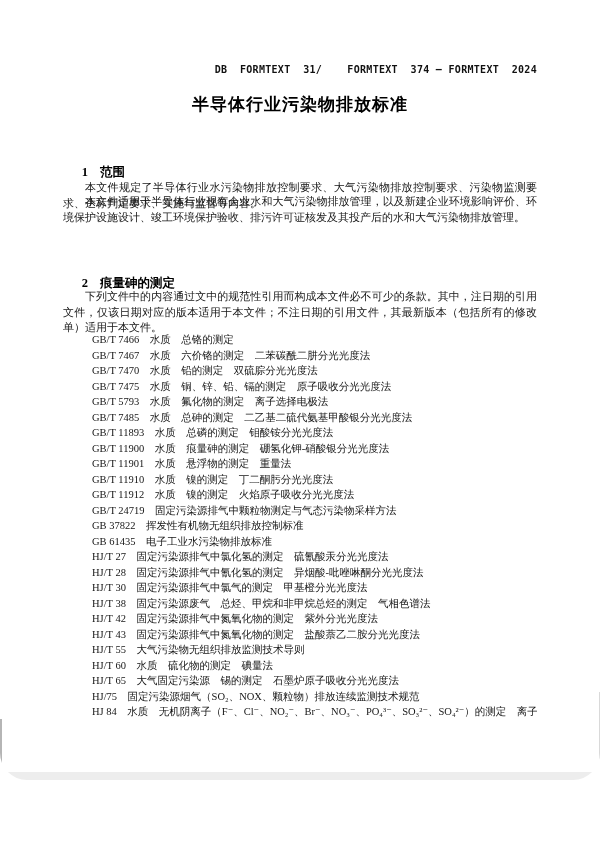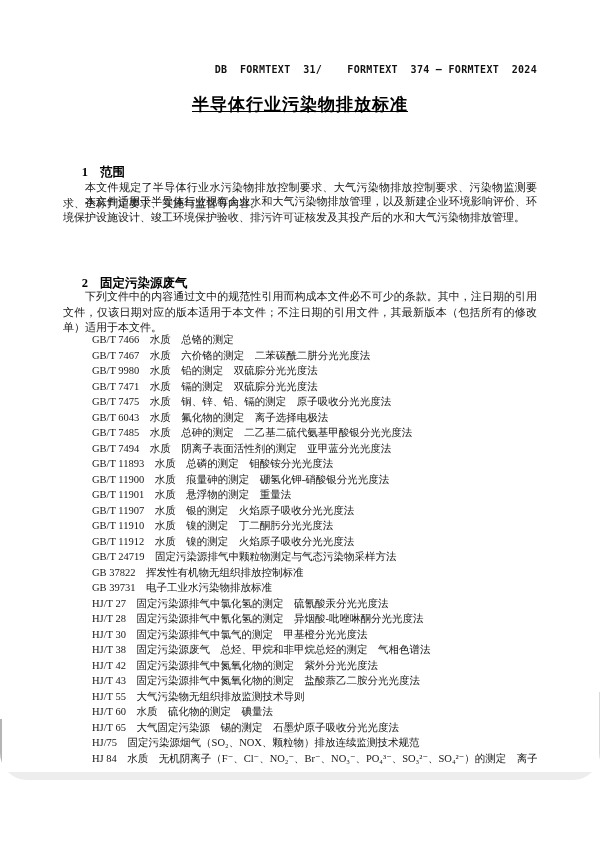--- a/index.html
+++ b/index.html
@@ -19,21 +19,21 @@
     position:absolute; top:64px; right:0; text-align:right;
     font-family:"DejaVu Sans Mono","Liberation Mono",monospace;
     font-weight:bold; font-size:10px; letter-spacing:0.3px;
     white-space:pre; color:#111;
   }
   .doc-title {
     position:absolute; top:93px; left:0; width:100%;
     text-align:center;
     font-family:"Liberation Sans","DejaVu Sans",sans-serif;
     font-weight:bold; font-size:17px; color:#000;
-    margin:0; letter-spacing:1px;text-decoration:underline;
+    margin:0; letter-spacing:1px;
   }
   .sec-heading {
     position:absolute; left:0;
     font-family:Liberation Serif, serif;
     font-weight:bold; font-size:12.5px; color:#000;
     white-space:pre;
   }
   .sec-heading .sec-num { margin-right:12px; }
   .para {
     position:absolute; left:0; width:474px; margin:0;
@@ -82,43 +82,40 @@
 
     <div class="sec-heading" style="top:149px">
       <span class="sec-num">1</span><span>范围</span>
     </div>
 
     <p class="para" style="top:180px">本文件规定了半导体行业水污染物排放控制要求、大气污染物排放控制要求、污染物监测要求、达标判定要求、实施与监督等内容。</p>
 
     <p class="para" style="top:194px">本文件适用于半导体行业现有企业水和大气污染物排放管理，以及新建企业环境影响评价、环境保护设施设计、竣工环境保护验收、排污许可证核发及其投产后的水和大气污染物排放管理。</p>
 
     <div class="sec-heading" style="top:260px">
-      <span class="sec-num">2</span><span>固定污染源废气</span>
+      <span class="sec-num">2</span><span>痕量砷的测定</span>
     </div>
 
     <p class="para" style="top:289px">下列文件中的内容通过文中的规范性引用而构成本文件必不可少的条款。其中，注日期的引用文件，仅该日期对应的版本适用于本文件；不注日期的引用文件，其最新版本（包括所有的修改单）适用于本文件。</p>
 
     <div class="ref-list">
         <div class="ref">GB/T 7466　水质　总铬的测定</div>
         <div class="ref">GB/T 7467　水质　六价铬的测定　二苯碳酰二肼分光光度法</div>
-        <div class="ref">GB/T 9980　水质　铅的测定　双硫腙分光光度法</div>
-        <div class="ref">GB/T 7471　水质　镉的测定　双硫腙分光光度法</div>
+        <div class="ref">GB/T 7470　水质　铅的测定　双硫腙分光光度法</div>
         <div class="ref">GB/T 7475　水质　铜、锌、铅、镉的测定　原子吸收分光光度法</div>
-        <div class="ref">GB/T 6043　水质　氟化物的测定　离子选择电极法</div>
+        <div class="ref">GB/T 5793　水质　氟化物的测定　离子选择电极法</div>
         <div class="ref">GB/T 7485　水质　总砷的测定　二乙基二硫代氨基甲酸银分光光度法</div>
-        <div class="ref">GB/T 7494　水质　阴离子表面活性剂的测定　亚甲蓝分光光度法</div>
         <div class="ref">GB/T 11893　水质　总磷的测定　钼酸铵分光光度法</div>
         <div class="ref">GB/T 11900　水质　痕量砷的测定　硼氢化钾-硝酸银分光光度法</div>
         <div class="ref">GB/T 11901　水质　悬浮物的测定　重量法</div>
-        <div class="ref">GB/T 11907　水质　银的测定　火焰原子吸收分光光度法</div>
         <div class="ref">GB/T 11910　水质　镍的测定　丁二酮肟分光光度法</div>
         <div class="ref">GB/T 11912　水质　镍的测定　火焰原子吸收分光光度法</div>
         <div class="ref">GB/T 24719　固定污染源排气中颗粒物测定与气态污染物采样方法</div>
         <div class="ref">GB 37822　挥发性有机物无组织排放控制标准</div>
-        <div class="ref">GB 39731　电子工业水污染物排放标准</div>
+        <div class="ref">GB 61435　电子工业水污染物排放标准</div>
         <div class="ref">HJ/T 27　固定污染源排气中氯化氢的测定　硫氰酸汞分光光度法</div>
         <div class="ref">HJ/T 28　固定污染源排气中氰化氢的测定　异烟酸-吡唑啉酮分光光度法</div>
         <div class="ref">HJ/T 30　固定污染源排气中氯气的测定　甲基橙分光光度法</div>
         <div class="ref">HJ/T 38　固定污染源废气　总烃、甲烷和非甲烷总烃的测定　气相色谱法</div>
         <div class="ref">HJ/T 42　固定污染源排气中氮氧化物的测定　紫外分光光度法</div>
         <div class="ref">HJ/T 43　固定污染源排气中氮氧化物的测定　盐酸萘乙二胺分光光度法</div>
         <div class="ref">HJ/T 55　大气污染物无组织排放监测技术导则</div>
         <div class="ref">HJ/T 60　水质　硫化物的测定　碘量法</div>
         <div class="ref">HJ/T 65　大气固定污染源　锡的测定　石墨炉原子吸收分光光度法</div>
         <div class="ref">HJ/75　固定污染源烟气（SO₂、NOX、颗粒物）排放连续监测技术规范</div>

